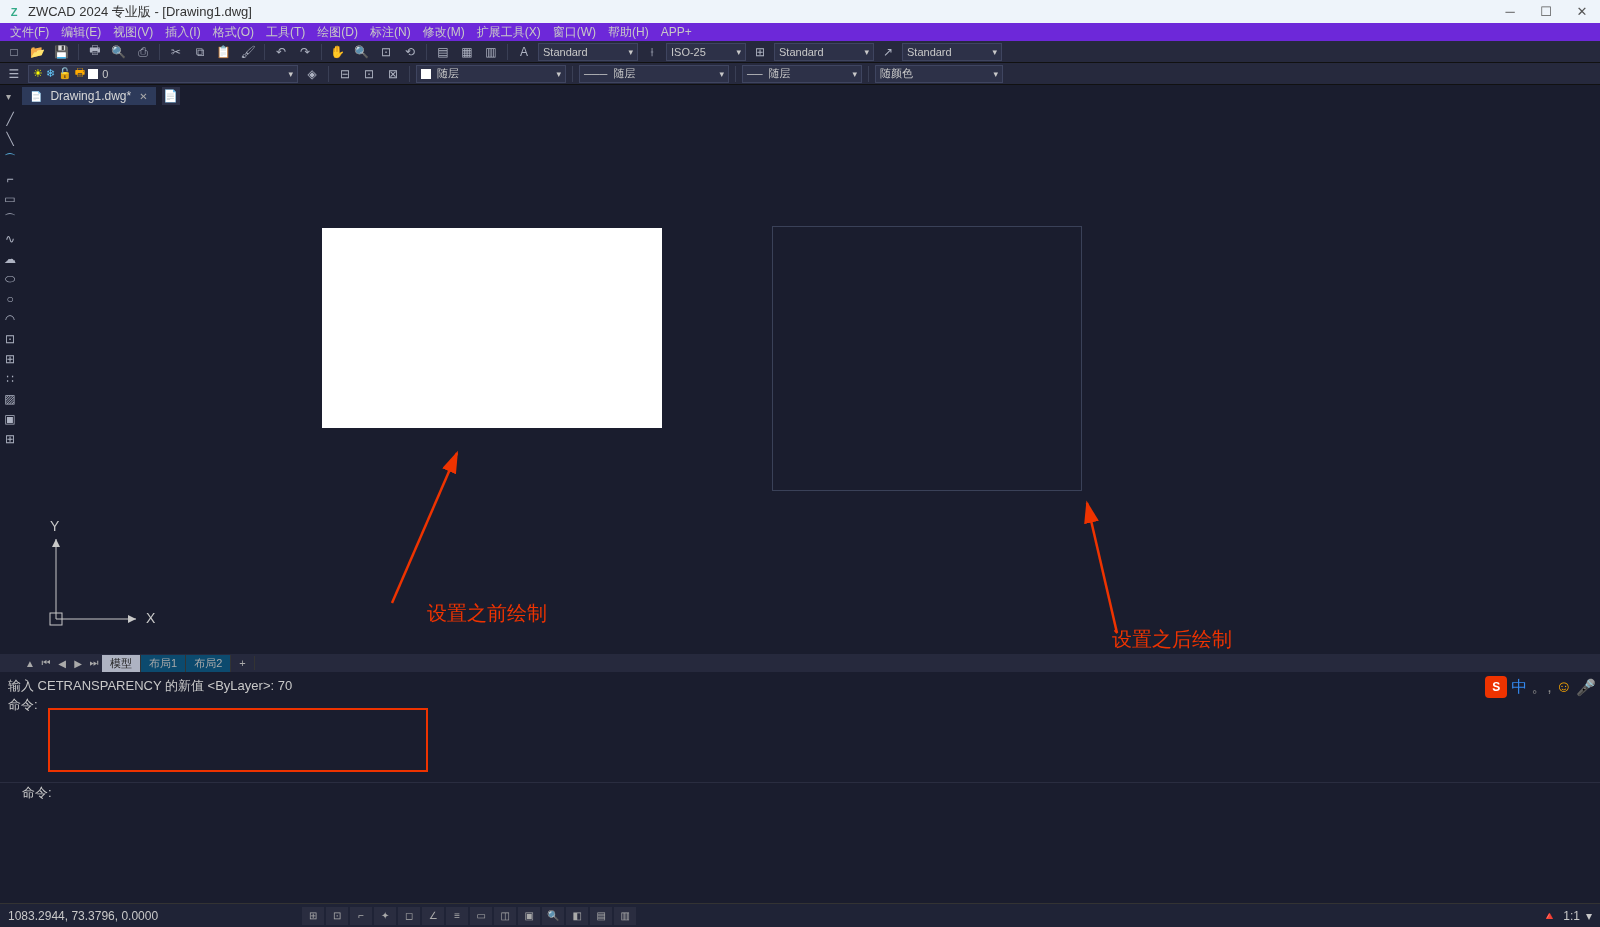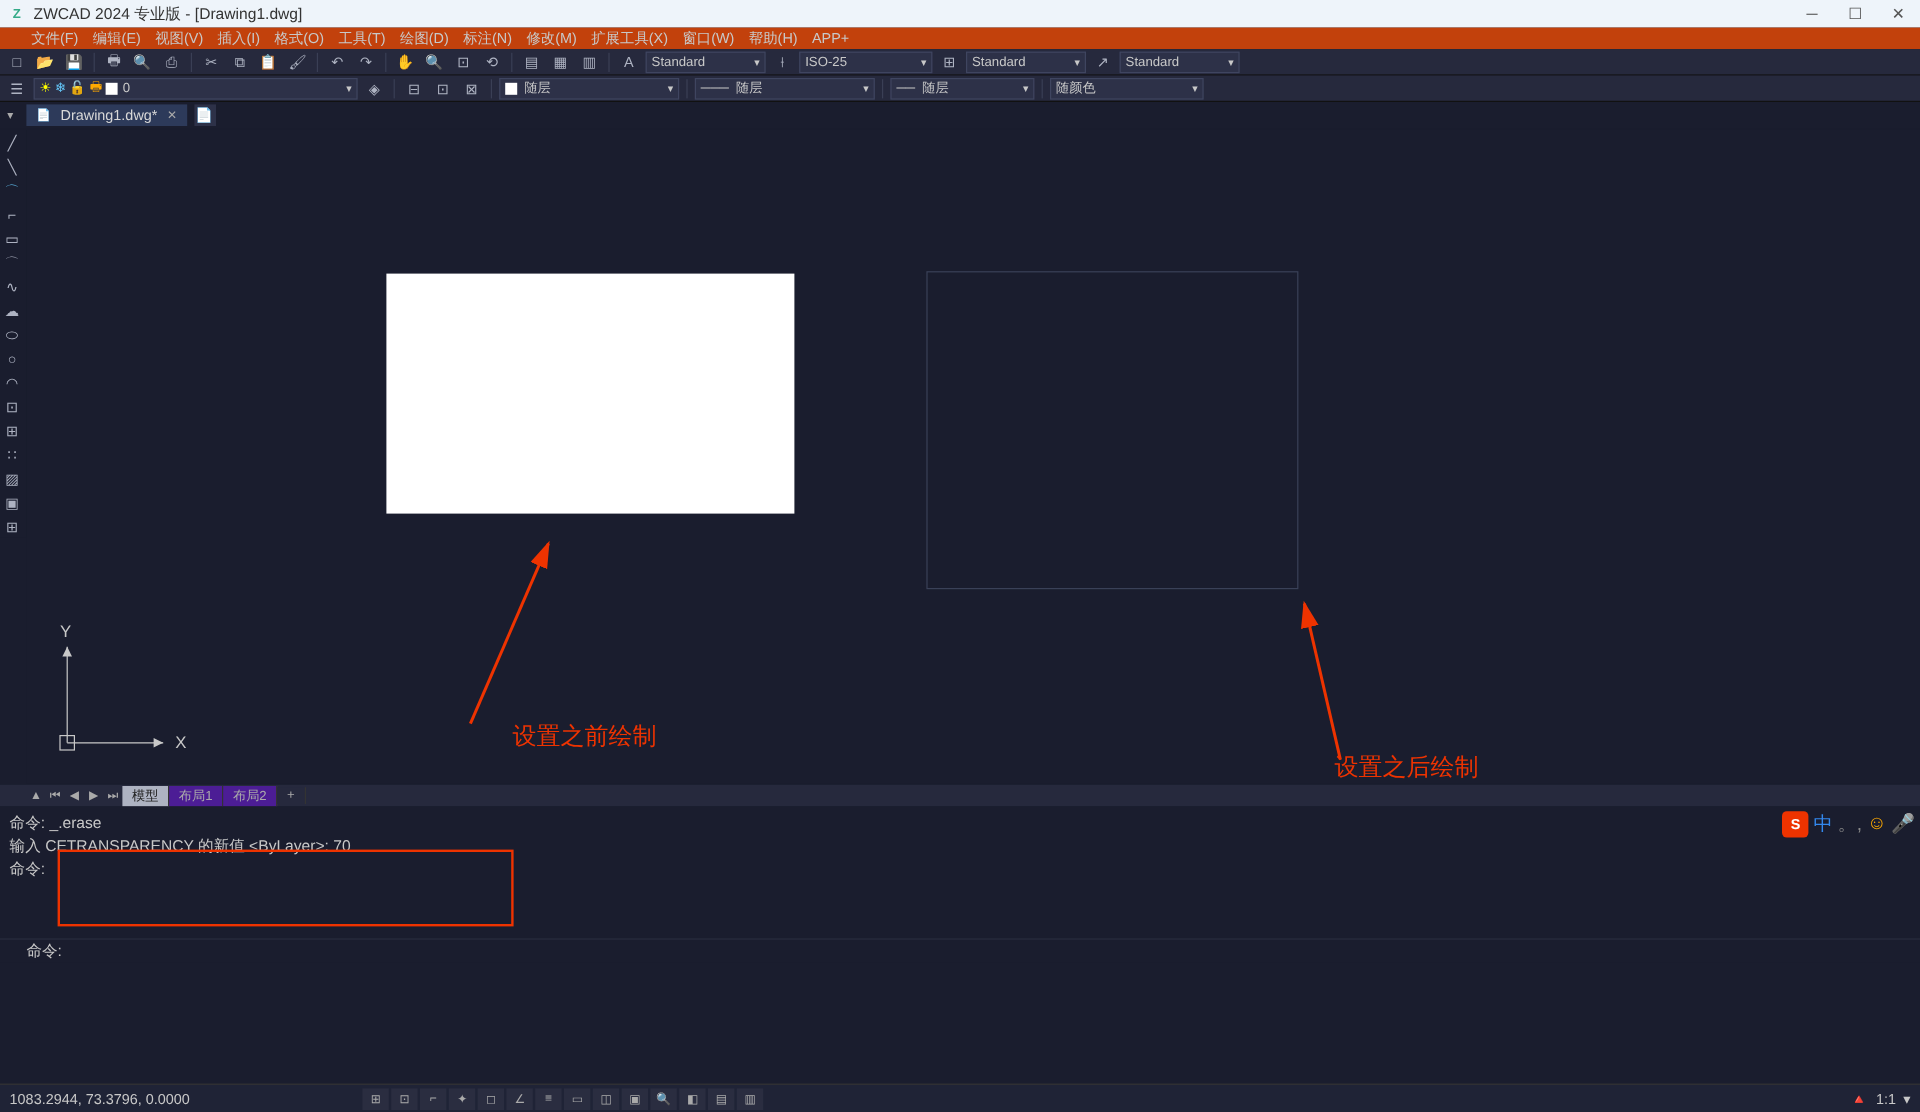--- a/index.html
+++ b/index.html
@@ -5,21 +5,21 @@
 * { margin:0; padding:0; box-sizing:border-box; font-family:"Microsoft YaHei",SimSun,sans-serif; }
 body { background:#1a1d2e; width:1600px; height:927px; overflow:hidden; position:relative; font-size:12px; color:#c8c8c8; }
 
 
 .titlebar { height:23px; background:#eef4fa; display:flex; align-items:center; padding-left:6px; color:#333; font-size:13px; }
 .titlebar .logo { width:16px; height:16px; margin-right:6px; color:#3a8; font-weight:bold; font-size:11px; display:flex; align-items:center; justify-content:center; }
 .titlebar .winbtns { margin-left:auto; display:flex; }
 .titlebar .wb { width:36px; height:23px; display:flex; align-items:center; justify-content:center; color:#555; }
 
 
-.menubar { height:18px; background:#c2410c; display:flex; align-items:flex-end; padding-left:20px; gap:0; color:#c8c8c8; }
+.menubar { height:18px; background:#6d28d9; display:flex; align-items:flex-end; padding-left:4px; gap:0; color:#c8c8c8; }
 .menubar .mi { padding:0 6px; font-size:12px; line-height:18px; }
 
 
 .tool-row { height:22px; background:#26293d; display:flex; align-items:center; border-bottom:1px solid #111; padding-left:4px; gap:4px; }
 .tool-row2 { height:22px; background:#26293d; display:flex; align-items:center; border-bottom:1px solid #111; padding-left:4px; gap:4px; }
 .tbtn { width:20px; height:18px; display:flex; align-items:center; justify-content:center; color:#aeb3c2; font-size:12px; }
 .sep { width:1px; height:16px; background:#3a3f55; margin:0 2px; }
 .combo { height:18px; background:#2d3148; border:1px solid #3f4560; display:flex; align-items:center; padding:0 4px; color:#c8c8c8; font-size:11px; position:relative; }
 .combo .arrow { margin-left:auto; font-size:9px; padding-left:6px; }
 
@@ -36,21 +36,21 @@
 
 .canvas { position:absolute; left:22px; top:108px; right:0; height:545px; background:#1a1d2e; overflow:hidden; }
 .rect-solid { position:absolute; left:300px; top:120px; width:340px; height:200px; background:#fff; }
 .rect-ghost { position:absolute; left:750px; top:118px; width:310px; height:265px; border:1px solid #3a4158; }
 .annot { position:absolute; color:#e30; font-size:20px; font-family:SimSun; }
 .ucs { position:absolute; left:14px; bottom:14px; }
 
 
 .btabs { position:absolute; left:0; top:654px; right:0; height:18px; background:#26293d; display:flex; align-items:center; padding-left:22px; gap:0; }
 .btabs .nav { width:16px; height:16px; display:flex; align-items:center; justify-content:center; color:#aaa; font-size:10px; }
-.btabs .bt { padding:1px 8px; background:#4c1d95; color:#aaa; font-size:11px; border-right:1px solid #333; }
+.btabs .bt { padding:1px 8px; background:#0c4a6e; color:#aaa; font-size:11px; border-right:1px solid #333; }
 .btabs .bt.active { background:#aeb3c2; color:#222; }
 
 
 .cmdhist { position:absolute; left:0; top:672px; right:0; height:110px; background:#1a1d2e; padding:4px 8px; font-family:SimSun,monospace; font-size:13px; color:#c8c8c8; line-height:19px; }
 .red-box { position:absolute; left:48px; top:708px; width:380px; height:64px; border:2px solid #e30; pointer-events:none; }
 .cmdclose { position:absolute; left:4px; top:676px; color:#aaa; font-size:11px; }
 
 
 .cmdline { position:absolute; left:0; top:782px; right:0; height:20px; background:#1a1d2e; padding-left:22px; font-family:SimSun; font-size:13px; color:#c8c8c8; display:flex; align-items:center; border-top:1px solid #2a2d40;}
 
@@ -120,21 +120,21 @@
   <div class="tbtn">▤</div>
   <div class="tbtn">▦</div>
   <div class="tbtn">▥</div>
   <div class="sep"></div>
   <div class="tbtn">A</div>
   <div class="combo" style="width:100px">
       <span>Standard</span>
       <span class="arrow">▾</span>
     </div>
   <div class="tbtn">⟊</div>
-  <div class="combo" style="width:111px">
+  <div class="combo" style="width:80px">
       <span>ISO-25</span>
       <span class="arrow">▾</span>
     </div>
   <div class="tbtn">⊞</div>
   <div class="combo" style="width:100px">
       <span>Standard</span>
       <span class="arrow">▾</span>
     </div>
   <div class="tbtn">↗</div>
   <div class="combo" style="width:100px">
@@ -246,21 +246,20 @@
   <div class="nav">▶</div>
   <div class="nav">⏭</div>
   <div class="bt active">模型</div>
   <div class="bt">布局1</div>
   <div class="bt">布局2</div>
   <div class="bt" style="background:#26293d">+</div>
 </div>
 
 <span class="cmdclose">✕</span>
 <div class="cmdhist">
-  <div>命令: _.erase</div>
   <div>输入 CETRANSPARENCY 的新值 &lt;ByLayer&gt;: 70</div>
   <div>命令:</div>
 </div>
 <div class="red-box"></div>
 
 <div class="cmdline">
   <span>命令:</span>
 </div>
 
 <div class="ime">

